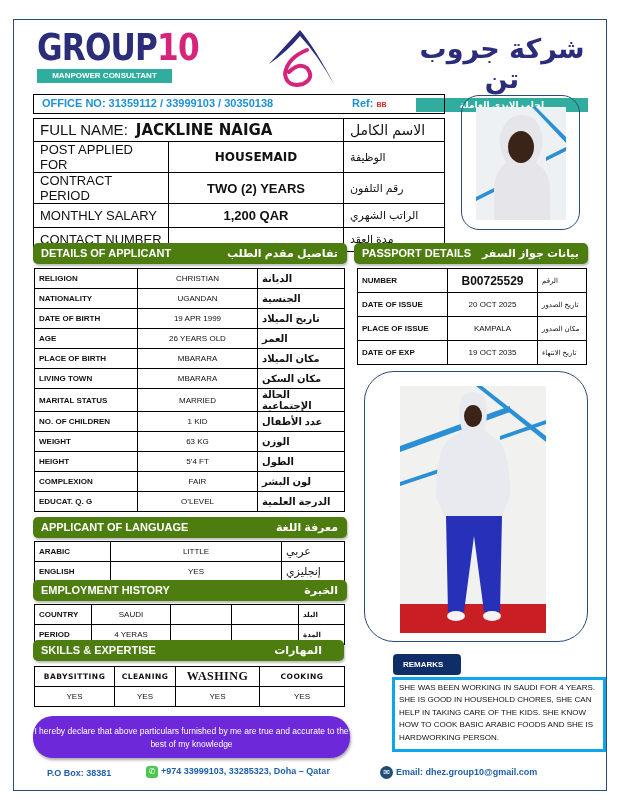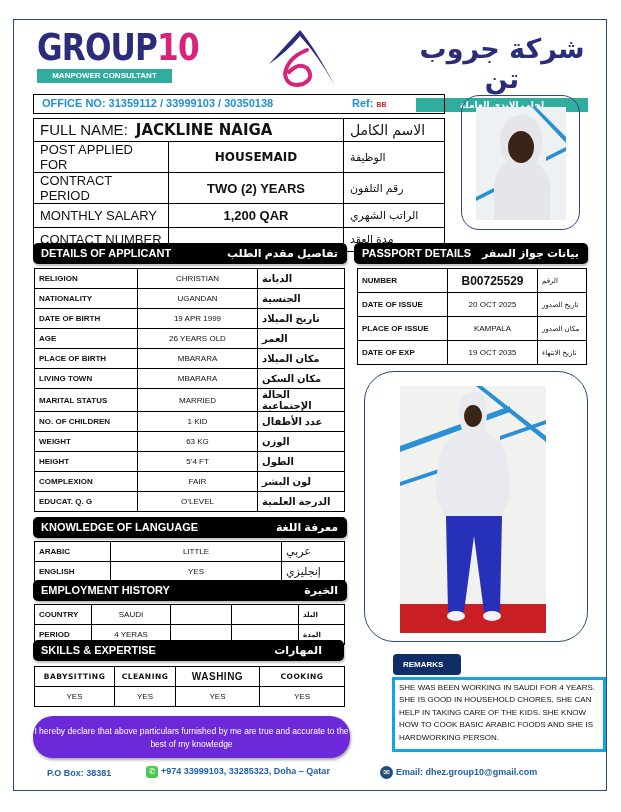--- a/index.html
+++ b/index.html
@@ -33,21 +33,21 @@
   .c { text-align: center; }
   .b { font-weight: bold; }
 
   
   .photo1 { position: absolute; left: 461px; top: 95px; width: 119px; height: 135px; border: 1px solid #2a4a7a; border-radius: 18px; }
   .photo1 .img { position: absolute; left: 14px; top: 11px; width: 90px; height: 113px; background: linear-gradient(180deg,#e8ecef,#f4f4f4); overflow: hidden; }
   .photo2 { position: absolute; left: 364px; top: 371px; width: 224px; height: 271px; border: 1px solid #2a4a7a; border-radius: 30px; }
   .photo2 .img { position: absolute; left: 35px; top: 14px; width: 146px; height: 247px; background: #f2f2f0; overflow: hidden; }
 
   
-  .sec { position: absolute; height: 21px; background: #000000; border-radius: 5px; color: #fff; font-weight: bold; font-size: 11px; line-height: 21px; padding: 0 8px; box-shadow: 1px 2px 2px rgba(0,0,0,0.25); }
+  .sec { position: absolute; height: 21px; background: #4d7c0f; border-radius: 5px; color: #fff; font-weight: bold; font-size: 11px; line-height: 21px; padding: 0 8px; box-shadow: 1px 2px 2px rgba(0,0,0,0.25); }
   .sec .ar-t { position: absolute; right: 9px; top: 0; direction: rtl; }
 
   table.grid { position: absolute; border-collapse: collapse; }
   table.grid td { border: 1px solid #000; font-size: 8px; padding: 0 4px; height: 20px; vertical-align: middle; }
   table.grid td.ar { font-size: 10px; font-weight: bold; }
 
   .remarks-tag { position: absolute; left: 393px; top: 654px; width: 68px; height: 21px; background: #0f2d66; border-radius: 4px; color: #fff; font-size: 8px; font-weight: bold; line-height: 21px; padding-left: 10px; }
   .remarks-box { position: absolute; left: 392px; top: 677px; width: 214px; height: 75px; border: 3px solid #0ea5e9; font-size: 8px; line-height: 12.4px; padding: 2px 4px; }
 
   .declare { position: absolute; left: 33px; top: 716px; width: 317px; height: 42px; background: #6d28d9; border-radius: 20px; color: #fff; font-size: 8.5px; text-align: center; padding-top: 9px; line-height: 13px; box-shadow: 1px 2px 3px rgba(0,0,0,0.35); }
@@ -235,21 +235,21 @@
       <path d="M62 10 Q74 2 84 10 Q90 28 84 44 L100 56 Q110 70 110 110 L102 130 L44 130 L36 110 Q36 70 46 56 L62 44 Q56 28 62 10 Z" fill="#e8eaf0"></path>
       <ellipse cx="73" cy="30" rx="9" ry="11" fill="#3a2418"></ellipse>
       <path d="M46 130 L102 130 L100 226 L84 226 L74 150 L64 226 L48 226 Z" fill="#2630b8"></path>
       <ellipse cx="56" cy="230" rx="9" ry="5" fill="#f4f4f4"></ellipse>
       <ellipse cx="92" cy="230" rx="9" ry="5" fill="#f4f4f4"></ellipse>
     </svg>
   </div>
 </div>
 
 <div class="sec" style="left:33px;top:517px;width:314px;">
-  <span>KNOWLEDGE OF LANGUAGE</span>
+  <span>APPLICANT OF LANGUAGE</span>
   <span class="ar-t">معرفة اللغة</span>
 </div>
 <table class="grid" style="left:34px;top:541px;width:311px;">
   <tbody>
       <tr>
         <td class="b" style="width:76px;height:17px;">ARABIC</td>
         <td class="c" style="width:171px;">LITTLE</td>
         <td class="ar" style="font-weight:normal;font-size:11px;">عربي</td>
       </tr>
   <tr>
@@ -285,21 +285,21 @@
 
 <div class="sec" style="left:33px;top:640px;width:311px;">
   <span>SKILLS &amp; EXPERTISE</span>
   <span class="ar-t" style="right:22px;">المهارات</span>
 </div>
 <table class="grid" style="left:34px;top:666px;width:311px;">
   <tbody>
       <tr>
     <td class="c b" style="height:14px;width:80px;font-family:'DejaVu Sans',sans-serif;font-size:7.5px;letter-spacing:0.5px;">BABYSITTING</td>
     <td class="c b" style="width:61px;font-family:'DejaVu Sans',sans-serif;font-size:7.5px;letter-spacing:0.5px;">CLEANING</td>
-    <td class="c b" style="width:84px;font-family:Liberation Sans, sans-serif;font-size:10px;letter-spacing:0.5px;">WASHING</td>
+    <td class="c b" style="width:84px;font-family:Liberation Serif, serif;font-size:12px;letter-spacing:0.5px;">WASHING</td>
     <td class="c b" style="font-family:'DejaVu Sans',sans-serif;font-size:7.5px;letter-spacing:0.5px;">COOKING</td>
   </tr>
   <tr>
     <td class="c" style="height:14px;">YES</td>
     <td class="c">YES</td>
     <td class="c">YES</td>
     <td class="c">YES</td>
   </tr>
 </tbody>
   </table>

